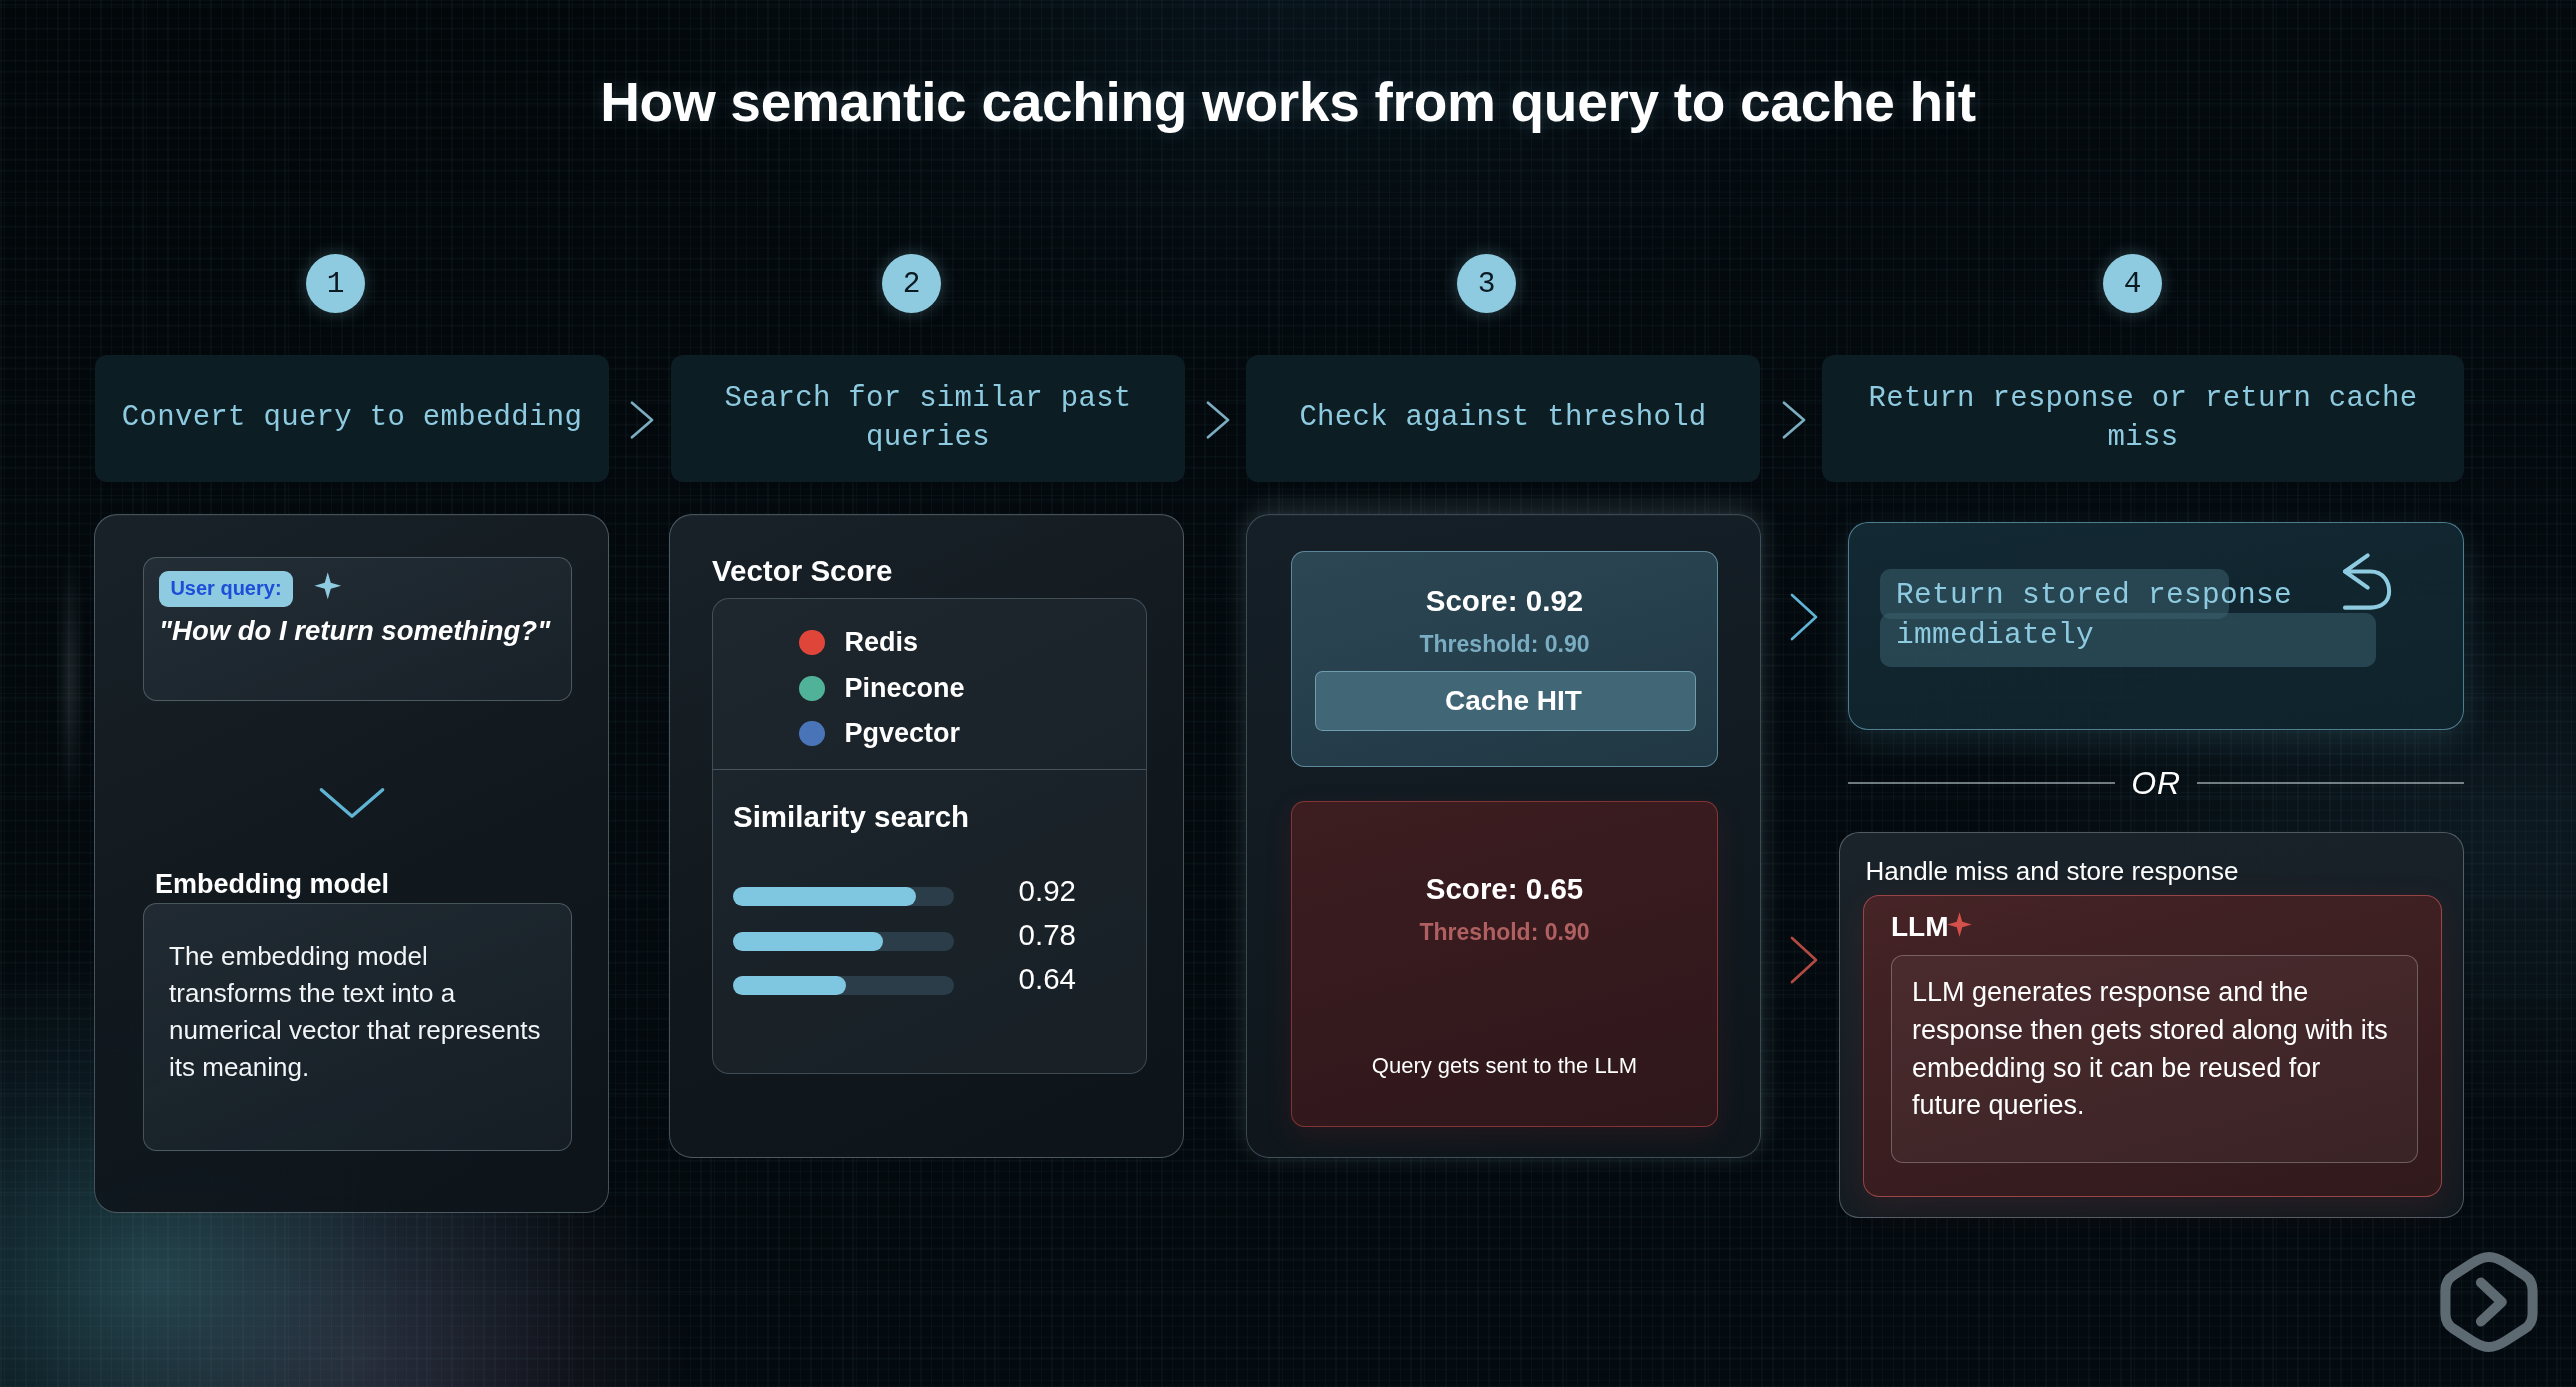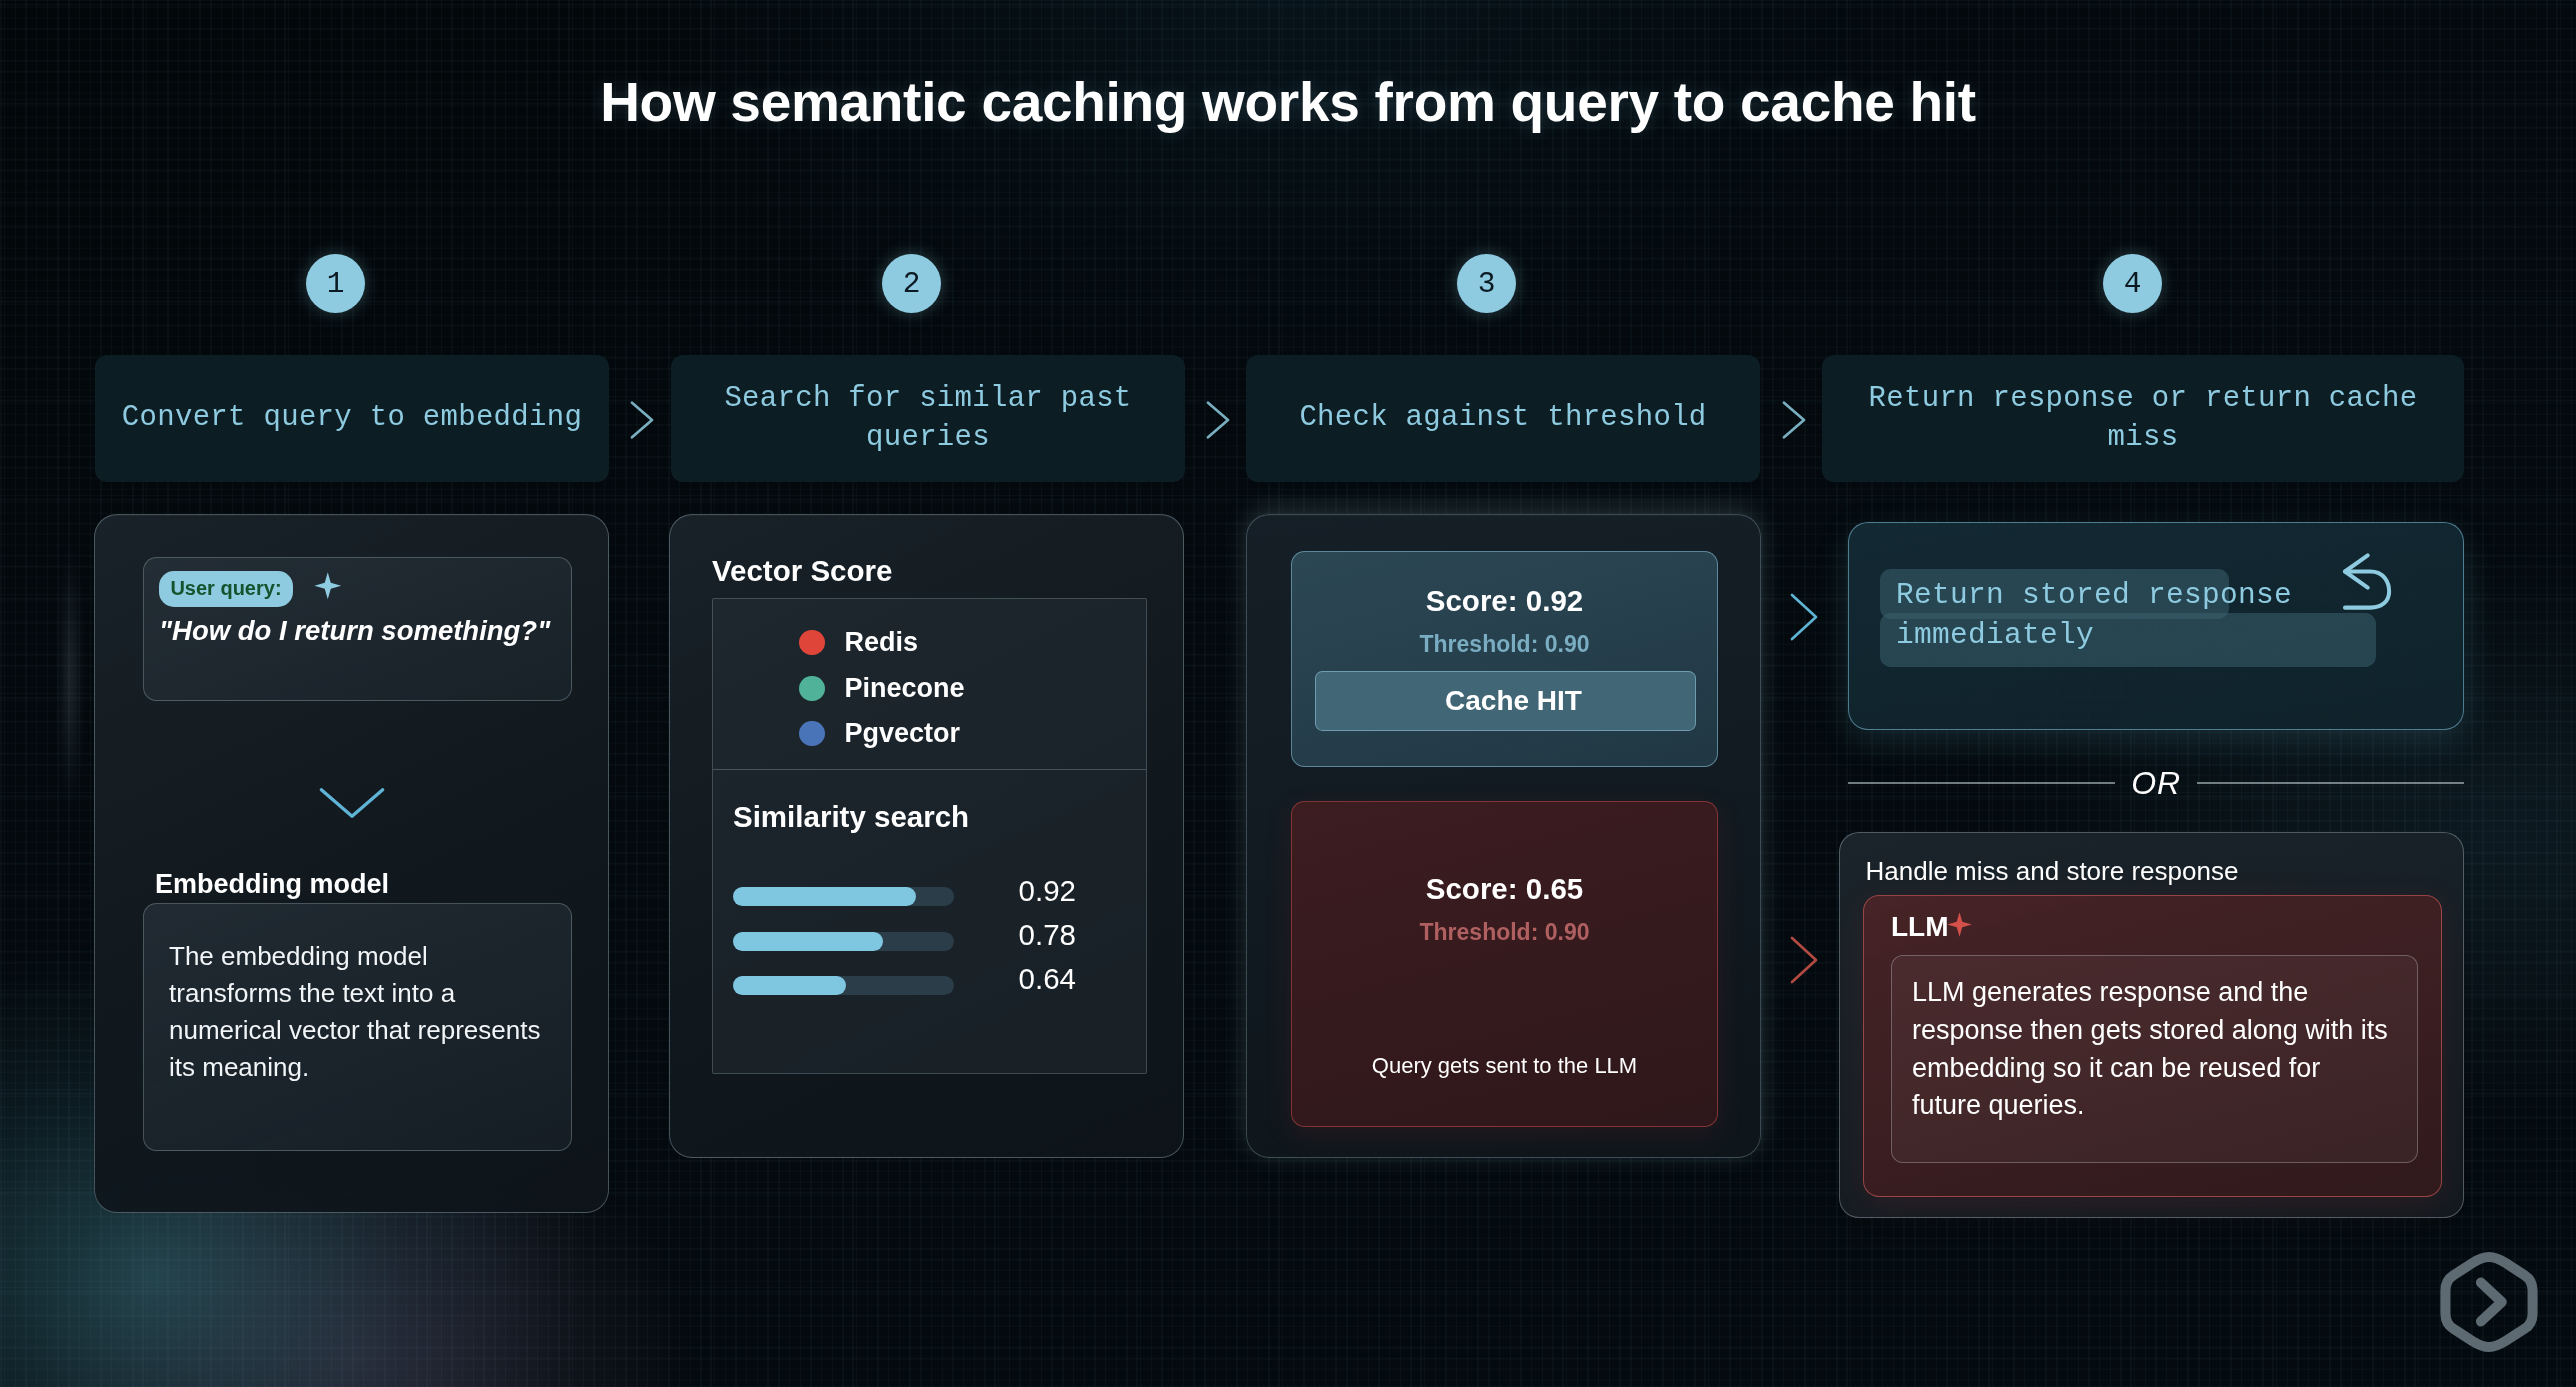--- a/index.html
+++ b/index.html
@@ -122,22 +122,22 @@
   
   .inner-box {
     position: absolute;
     border-radius: 13.4px;
     border: 1.3px solid rgba(210,230,240,0.26);
     background: linear-gradient(160deg, rgba(46,57,66,0.55) 0%, rgba(32,42,50,0.45) 100%);
   }
   #query-badge {
     position: absolute;
     background: #8ecbe0;
-    color: #14532d;
-    border-radius: 15px;
+    color: #1d4ed8;
+    border-radius: 9px;
     font-size: 20px;
     font-weight: 700;
     padding: 6px 11.4px 7.4px 11.4px;
     white-space: nowrap;
   }
   .sparkle {
     position: absolute;
     line-height: 1;
   }
   #query-text {
@@ -159,21 +159,21 @@
     position: absolute;
     color: #f2f5f7;
     font-size: 26px;
     line-height: 1.42;
     font-weight: 400;
   }
 
   
   #vector-panel {
     position: absolute;
-    border-radius: 2px;
+    border-radius: 17px;
     border: 1.3px solid rgba(200,225,240,0.22);
     background: rgba(40,50,58,0.42);
     overflow: hidden;
   }
   #vector-divider {
     position: absolute;
     height: 1.3px;
     background: rgba(200,225,240,0.26);
   }
   .legend-row {

